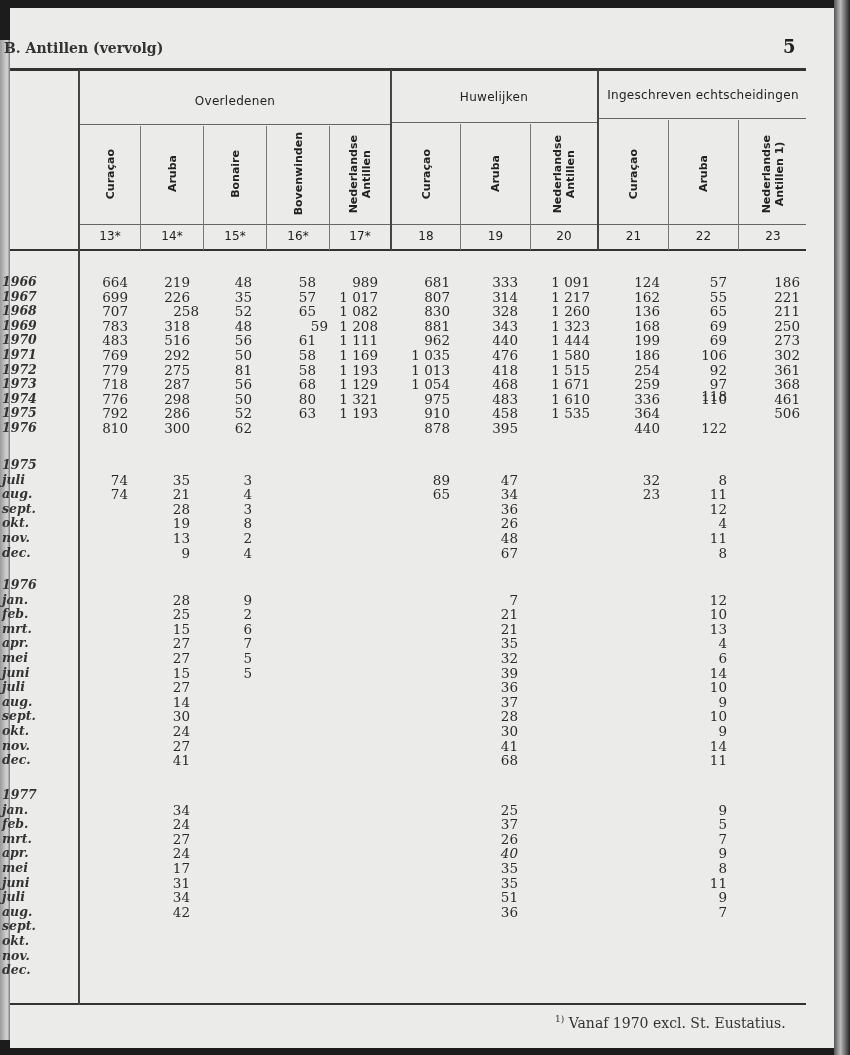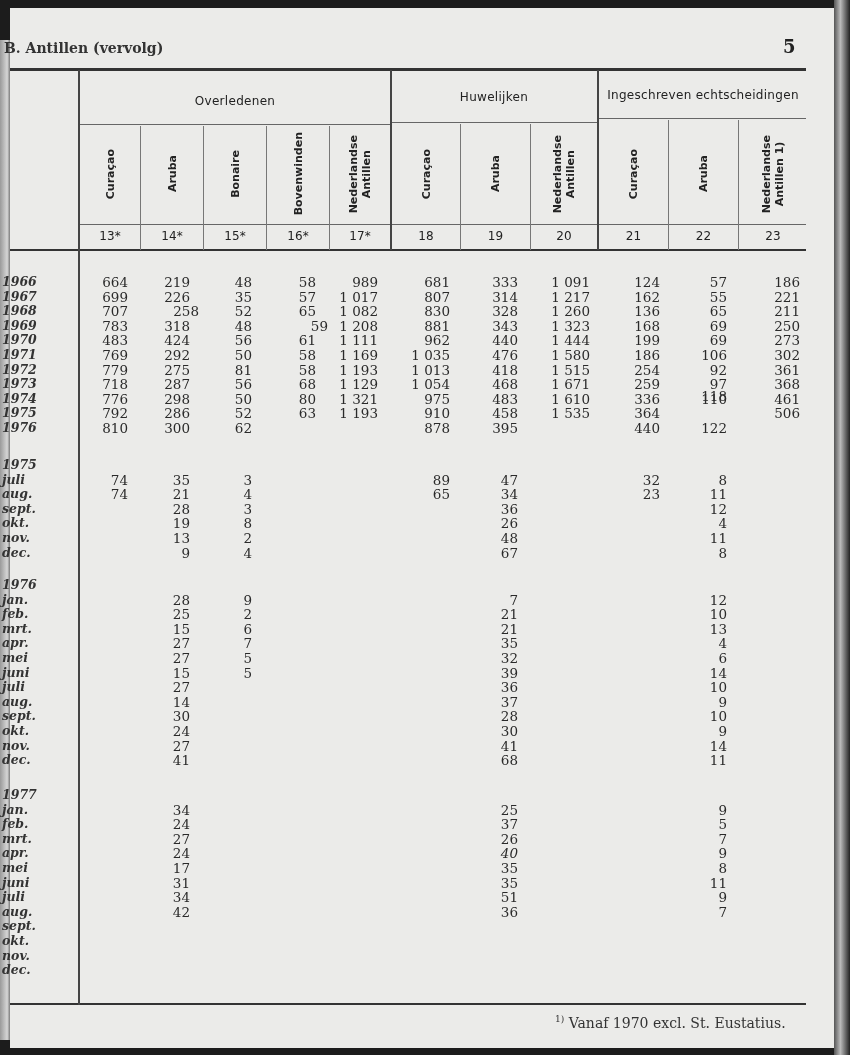--- a/index.html
+++ b/index.html
@@ -190,21 +190,21 @@
     <div class="cell" style="top: 318.8px; left: 268px; width: 60px;">59</div>
     <div class="cell" style="top: 318.8px; left: 318px; width: 60px;">1 208</div>
     <div class="cell" style="top: 318.8px; left: 390px; width: 60px;">881</div>
     <div class="cell" style="top: 318.8px; left: 458px; width: 60px;">343</div>
     <div class="cell" style="top: 318.8px; left: 530px; width: 60px;">1 323</div>
     <div class="cell" style="top: 318.8px; left: 600px; width: 60px;">168</div>
     <div class="cell" style="top: 318.8px; left: 667px; width: 60px;">69</div>
     <div class="cell" style="top: 318.8px; left: 740px; width: 60px;">250</div>
     <div class="stub-label" style="top: 333.4px; left: 2px;">1970</div>
     <div class="cell" style="top: 333.4px; left: 68px; width: 60px;">483</div>
-    <div class="cell" style="top: 333.4px; left: 130px; width: 60px;">424</div>
+    <div class="cell" style="top: 333.4px; left: 130px; width: 60px;">516</div>
     <div class="cell" style="top: 333.4px; left: 192px; width: 60px;">56</div>
     <div class="cell" style="top: 333.4px; left: 256px; width: 60px;">61</div>
     <div class="cell" style="top: 333.4px; left: 318px; width: 60px;">1 111</div>
     <div class="cell" style="top: 333.4px; left: 390px; width: 60px;">962</div>
     <div class="cell" style="top: 333.4px; left: 458px; width: 60px;">440</div>
     <div class="cell" style="top: 333.4px; left: 530px; width: 60px;">1 444</div>
     <div class="cell" style="top: 333.4px; left: 600px; width: 60px;">199</div>
     <div class="cell" style="top: 333.4px; left: 667px; width: 60px;">69</div>
     <div class="cell" style="top: 333.4px; left: 740px; width: 60px;">273</div>
     <div class="stub-label" style="top: 348px; left: 2px;">1971</div>

